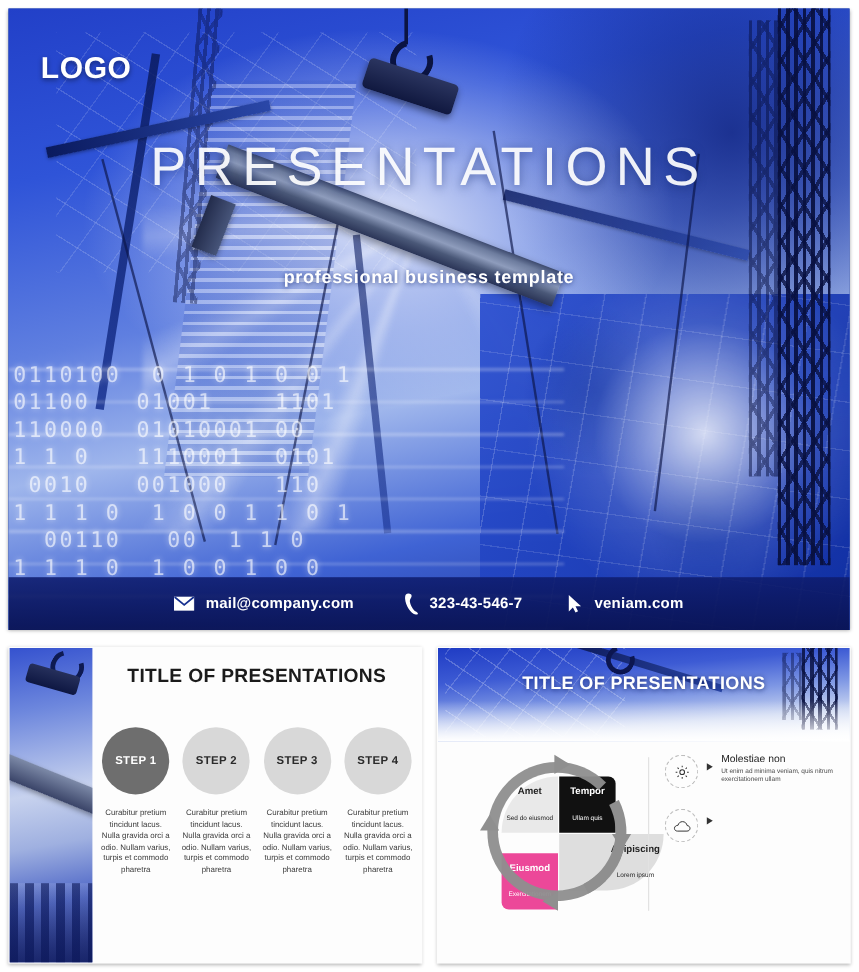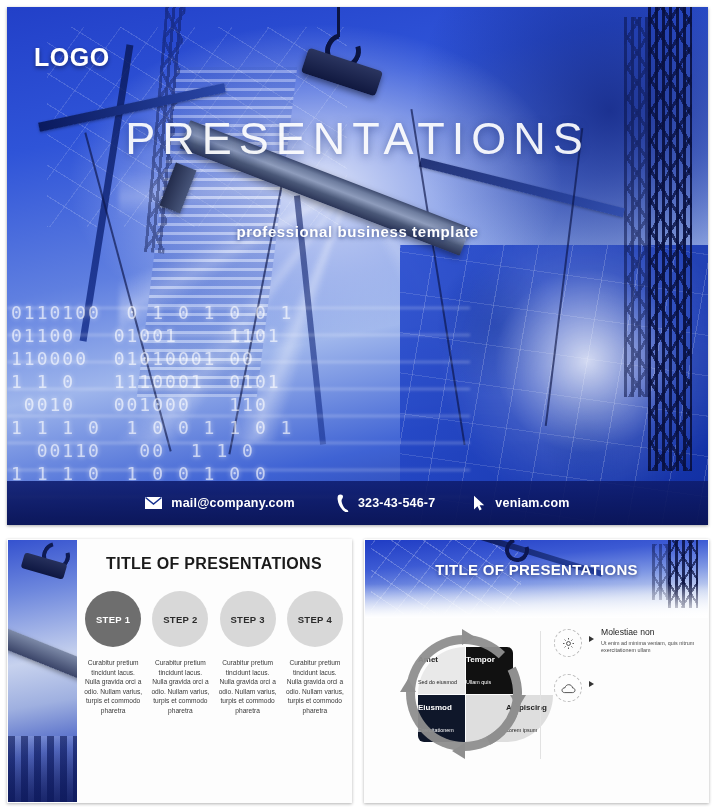--- a/index.html
+++ b/index.html
@@ -130,21 +130,21 @@
   .s2-strip .hk{position:absolute;left:34px;top:2px;width:20px;height:20px;
       border:4px solid #0e1a52;border-top-color:transparent;border-radius:50%;transform:rotate(30deg);}
   .s2-strip .blk{position:absolute;left:14px;top:18px;width:44px;height:16px;
       transform:rotate(16deg);border-radius:3px;background:linear-gradient(180deg,#26305c,#0e1742);}
   .s2-strip .city{position:absolute;left:0;bottom:0;width:69px;height:66px;
       background:
         linear-gradient(180deg,rgba(20,36,120,0),rgba(14,26,92,.75)),
         repeating-linear-gradient(90deg, rgba(10,20,78,.55) 0 7px, rgba(255,255,255,.10) 7px 13px);}
   .s2-title{position:absolute;left:78px;top:16px;width:258px;text-align:center;
       color:#1b1b1b;font-size:16px;font-weight:bold;letter-spacing:.3px;}
-  .steps{position:absolute;left:76px;top:52px;width:262px;display:flex;gap:7px;justify-content:space-between;}
+  .steps{position:absolute;left:76px;top:67px;width:262px;display:flex;gap:7px;justify-content:space-between;}
   .step-col{flex:1;display:flex;flex-direction:column;align-items:center;}
   .circle{width:56px;height:56px;border-radius:50%;display:flex;align-items:center;
       justify-content:center;font-size:9.5px;font-weight:bold;letter-spacing:.3px;}
   .circle.dark{background:#6e6e6e;color:#ffffff;}
   .circle.light{background:#d8d8d8;color:#2b2b2b;}
   .step-txt{margin-top:11px;font-size:6.6px;line-height:9.6px;color:#3a3a3a;
       text-align:center;width:58px;}
 
   
   .s3{position:absolute;left:364px;top:539px;width:345px;height:264px;
@@ -166,26 +166,26 @@
   .s3-band .hk2{position:absolute;left:140px;top:-2px;width:16px;height:16px;
       border:4px solid #0c1650;border-top-color:transparent;border-radius:50%;transform:rotate(28deg);}
   .s3-band .fade{position:absolute;left:0;right:0;bottom:0;height:34px;
       background:linear-gradient(180deg,rgba(255,255,255,0),#ffffff);}
   .s3-title{position:absolute;left:0;right:0;top:22px;text-align:center;color:#fff;
       font-size:15px;font-weight:bold;letter-spacing:.3px;
       text-shadow:0 1px 4px rgba(10,25,90,.75);}
 
   .cycle{position:absolute;left:42px;top:96px;width:116px;height:116px;}
   .quad{position:absolute;width:47px;height:47px;display:flex;flex-direction:column;
-      align-items:flex-start;justify-content:center;text-align:center;gap:12px;}
+      align-items:center;justify-content:center;text-align:center;gap:12px;}
   .quad b{font-size:8px;font-weight:bold;line-height:10px;}
   .quad i{font-style:normal;font-size:5.4px;line-height:7px;margin-top:2px;}
   .q-tl{left:12px;top:12px;background:#e9e9e9;color:#222;border-top-left-radius:47px;}
   .q-tr{left:60px;top:12px;background:#111111;color:#ffffff;border-top-right-radius:6px;}
-  .q-bl{left:12px;top:60px;background:#0f172a;color:#ffffff;border-bottom-left-radius:6px;}
+  .q-bl{left:12px;top:76px;background:#ec4899;color:#ffffff;border-bottom-left-radius:6px;}
   .q-br{left:60px;top:60px;background:#dedede;color:#222;border-bottom-right-radius:47px;padding-left:40px;}
   .ring{position:absolute;left:0;top:0;width:116px;height:116px;border-radius:50%;
       border:9px solid #8f8f8f;box-sizing:border-box;
       border-right-color:transparent;opacity:.95;}
   .ring2{position:absolute;left:0;top:0;width:116px;height:116px;border-radius:50%;
       border:9px solid transparent;box-sizing:border-box;border-right-color:#8f8f8f;
       transform:rotate(18deg);}
   .arw{position:absolute;width:0;height:0;border-style:solid;}
   .arw-top{left:56px;top:-6px;border-width:8px 0 8px 13px;
       border-color:transparent transparent transparent #8f8f8f;}

